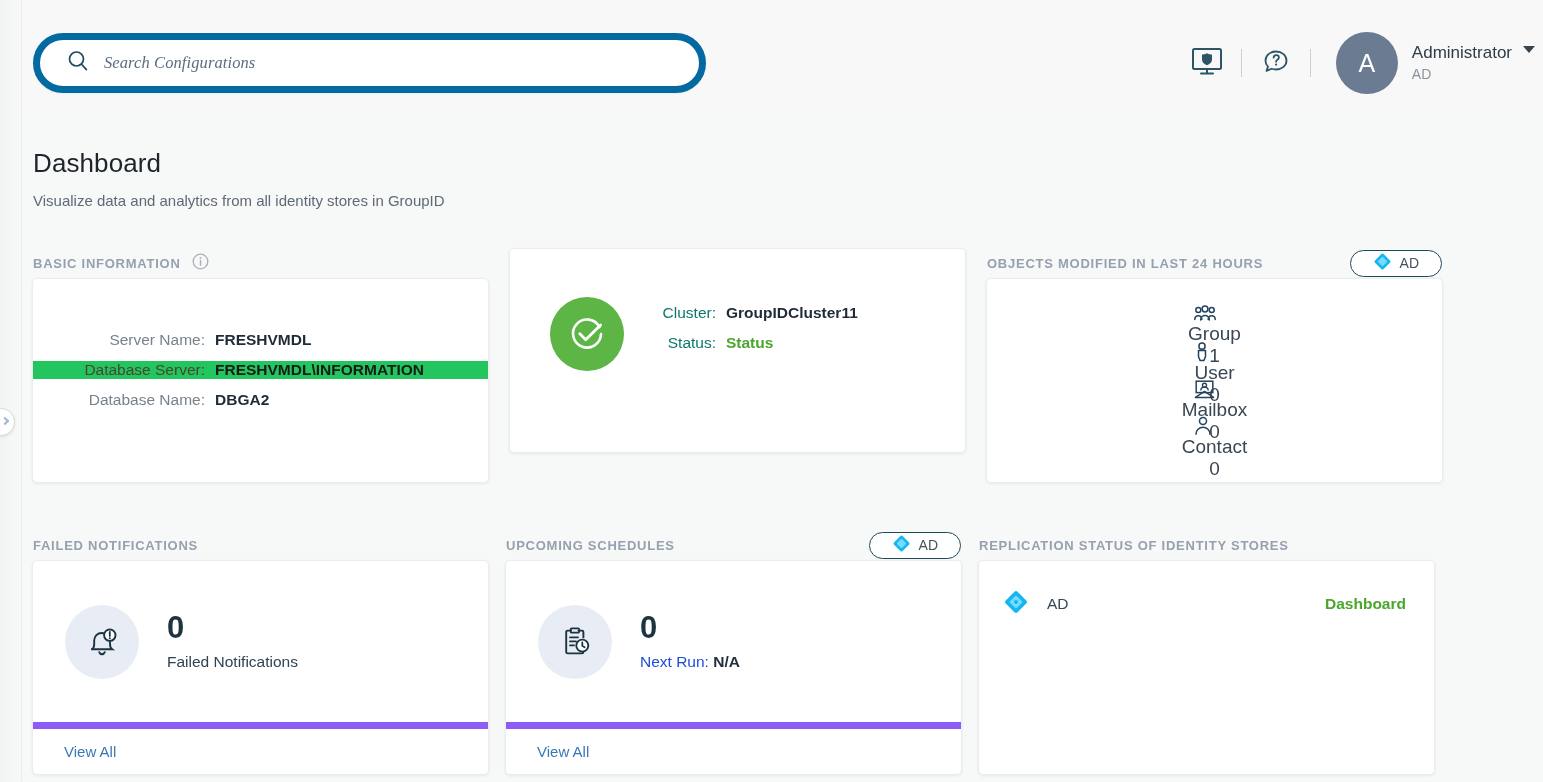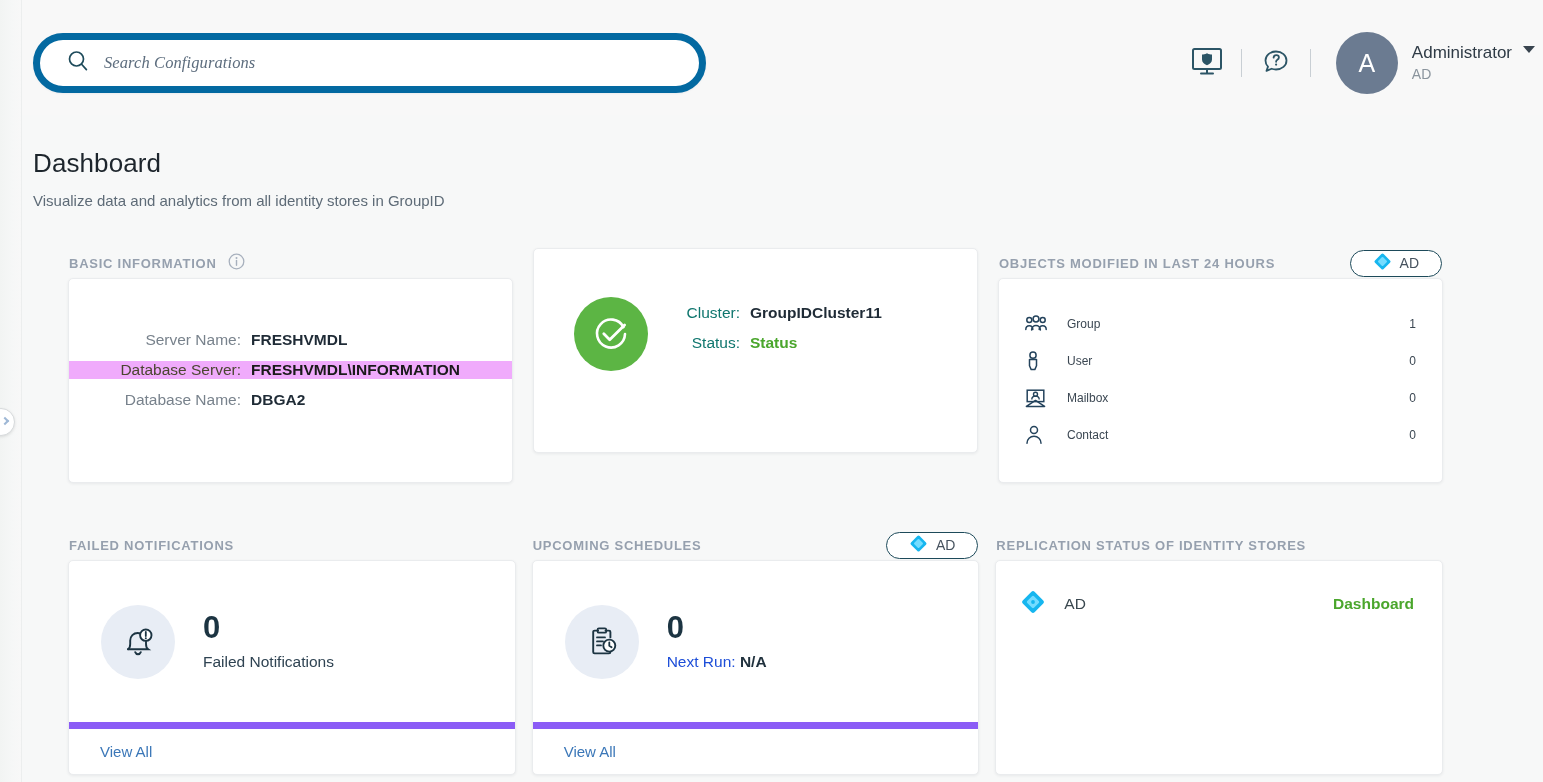--- a/index.html
+++ b/index.html
@@ -122,21 +122,21 @@
   .page-head { position: absolute; left: 33px; top: 148px; }
   .page-title { font-size: 26px; font-weight: 400; color: #1d252c; letter-spacing: .1px; }
   .page-sub   { font-size: 15px; color: #5e6b77; margin-top: 13px; }
 
   
   .grid {
     position: absolute;
     left: 32px; top: 248px;
     width: 1411px;
   }
-  .row { display: flex; gap: 20px; margin-left: 36px; }
+  .row { display: flex; gap: 20px; }
   .row.row2 { margin-top: 47px; gap: 16px; }
   .col { width: 457px; }
   .col.wide { width: 457px; }
 
   .sec-head {
     height: 30px;
     display: flex;
     align-items: center;
     justify-content: space-between;
     padding: 0 1px;
@@ -185,21 +185,21 @@
     padding-left: 33px;
   }
   .kv-key {
     width: 149px;
     text-align: right;
     color: #78828c;
     padding-right: 10px;
     flex: 0 0 auto;
   }
   .kv-val { color: #1f2b36; font-weight: bold; }
-  .hl { background: #f0abfc; }
+  .hl { background: #22c55e; }
   .hl .kv-key { color: #4a4630; }
   .hl .kv-val { color: #1a1a1a; }
 
   
   .es-body { display: flex; align-items: center; padding: 48px 0 0 40px; }
   .es-circle {
     width: 74px; height: 74px;
     border-radius: 50%;
     background: #5cb544;
     display: flex; align-items: center; justify-content: center;
@@ -210,22 +210,23 @@
   .es-key { width: 70px; text-align: right; color: #0f766e; padding-right: 10px; }
   .es-val { color: #1f2b36; font-weight: bold; }
   .es-val.ok { color: #4aa62c; }
 
   
   .obj-list { padding: 26px 26px 0 26px; }
   .obj-row {
     display: flex;
     align-items: center;
     height: 37px;
-    font-size: 12px;
+    font-size: 19px;
     color: #3b4752;
+    flex-direction: column;
   }
   .obj-ico { width: 42px; flex: 0 0 auto; display: flex; align-items: center; }
   .obj-label { flex: 1 1 auto; }
   .obj-count { color: #3b4752; }
 
   
   .stat-card { display: flex; flex-direction: column; height: 215px; }
   .stat-body { flex: 1 1 auto; display: flex; align-items: center; padding-left: 32px; }
   .stat-circle {
     width: 74px; height: 74px;

